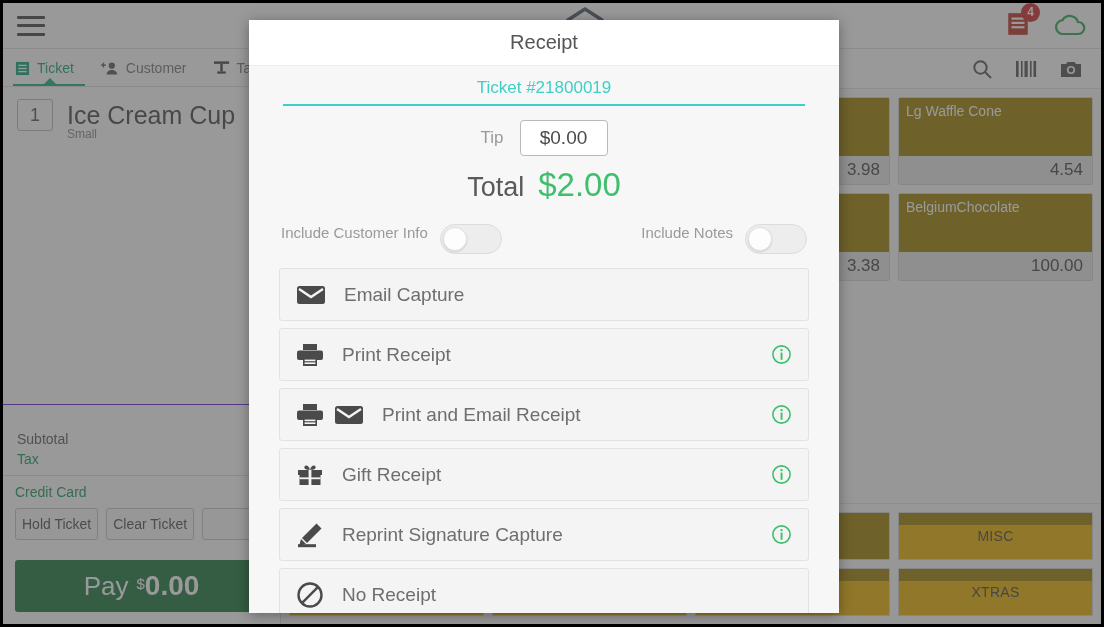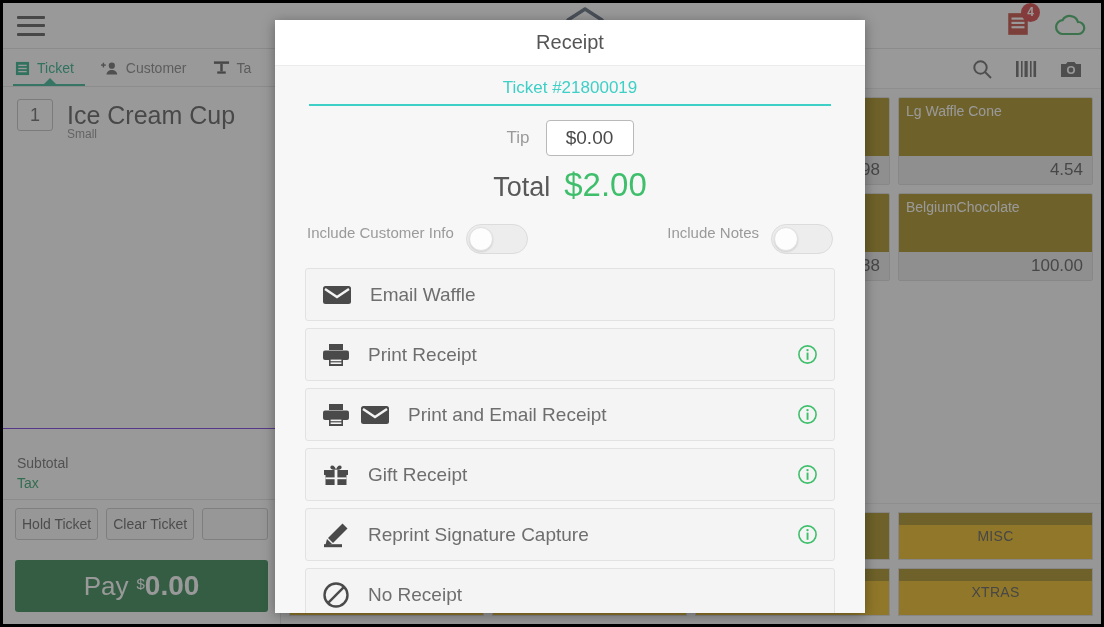--- a/index.html
+++ b/index.html
@@ -98,21 +98,21 @@
   .cat { height: 48px; border: 1px solid #d8d8d8; background: #eab308; position: relative;
     display: flex; align-items: center; justify-content: center;
     font-size: 14px; color: #4a4a4a; letter-spacing: .3px; }
   .cat::before { content: ""; position: absolute; left: 0; right: 0; top: 0; height: 12px;
     background: #a08407; }
   .cat.selected { background: #a08407; color: #fff; }
 
   
   .scrim { position: absolute; inset: 0; background: rgba(70,70,70,0.55); z-index: 5; }
   .modal {
-    position: absolute; left: 272px; top: 17px; width: 590px; height: 593px;
+    position: absolute; left: 246px; top: 17px; width: 590px; height: 593px;
     background: #f7f7f7; z-index: 10; overflow: hidden;
     box-shadow: 0 2px 12px rgba(0,0,0,0.35);
     display: flex; flex-direction: column;
   }
   .modal-header { height: 46px; background: #ffffff; border-bottom: 1px solid #ececec;
     display: flex; align-items: center; justify-content: center; }
   .modal-title { font-size: 20px; color: #555; }
   .modal-body { flex: 1; padding: 0 30px; overflow: hidden; }
 
   .ticket-no { text-align: center; font-size: 17px; color: #3ecfc6; padding: 12px 0 6px; }
@@ -231,20 +231,21 @@
           <span>Subtotal</span>
           <span></span>
         </div>
         <div class="totrow green">
           <span>Tax</span>
           <span></span>
         </div>
       </div>
 
       <div class="paysec">
+        <div class="paymethod">Credit Card</div>
         <div class="btnrow">
           <div class="smallbtn">Hold Ticket</div>
           <div class="smallbtn">Clear Ticket</div>
           <div class="smallbtn"></div>
         </div>
       </div>
       <div class="paybtn">
         <span class="lbl">Pay</span>
         <span><span class="cur">$</span><span class="amt">0.00</span></span>
       </div>
@@ -377,21 +378,21 @@
 
       <div class="opt">
         <span class="opt-icons">
           <span class="icon">
             <svg width="30" height="22" viewBox="0 0 30 22">
               <rect x="1" y="2" width="28" height="18" rx="2.5" fill="#4a4a4a"></rect>
               <path d="M3 5 L15 13 L27 5" fill="none" stroke="#f4f4f4" stroke-width="2.4"></path>
             </svg>
           </span>
         </span>
-        <span class="opt-label">Email Waffle</span>
+        <span class="opt-label">Email Capture</span>
       </div>
 
       <div class="opt">
         <span class="opt-icons">
           <span class="icon">
             <svg width="28" height="24" viewBox="0 0 28 24">
               <rect x="7" y="1" width="14" height="6" fill="#4a4a4a"></rect>
               <rect x="1" y="7.5" width="26" height="9.5" rx="2" fill="#4a4a4a"></rect>
               <rect x="7" y="15" width="14" height="8" fill="#4a4a4a"></rect>
               <rect x="8.6" y="16.6" width="10.8" height="1.6" fill="#f4f4f4"></rect>

